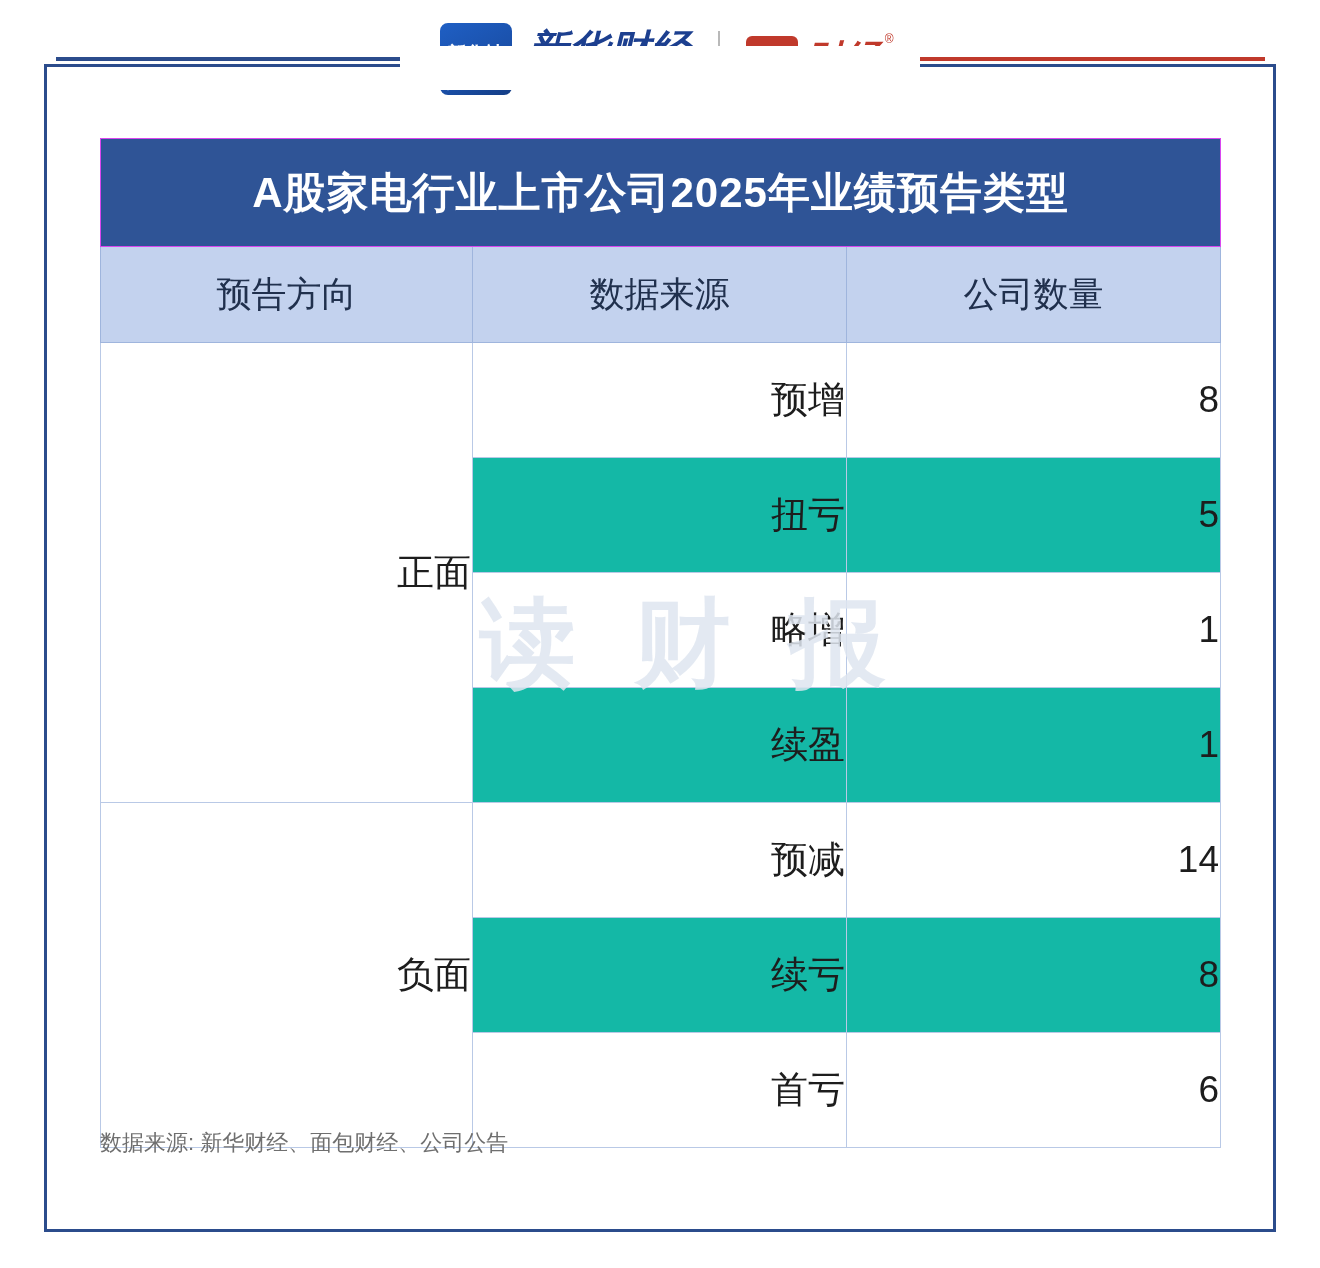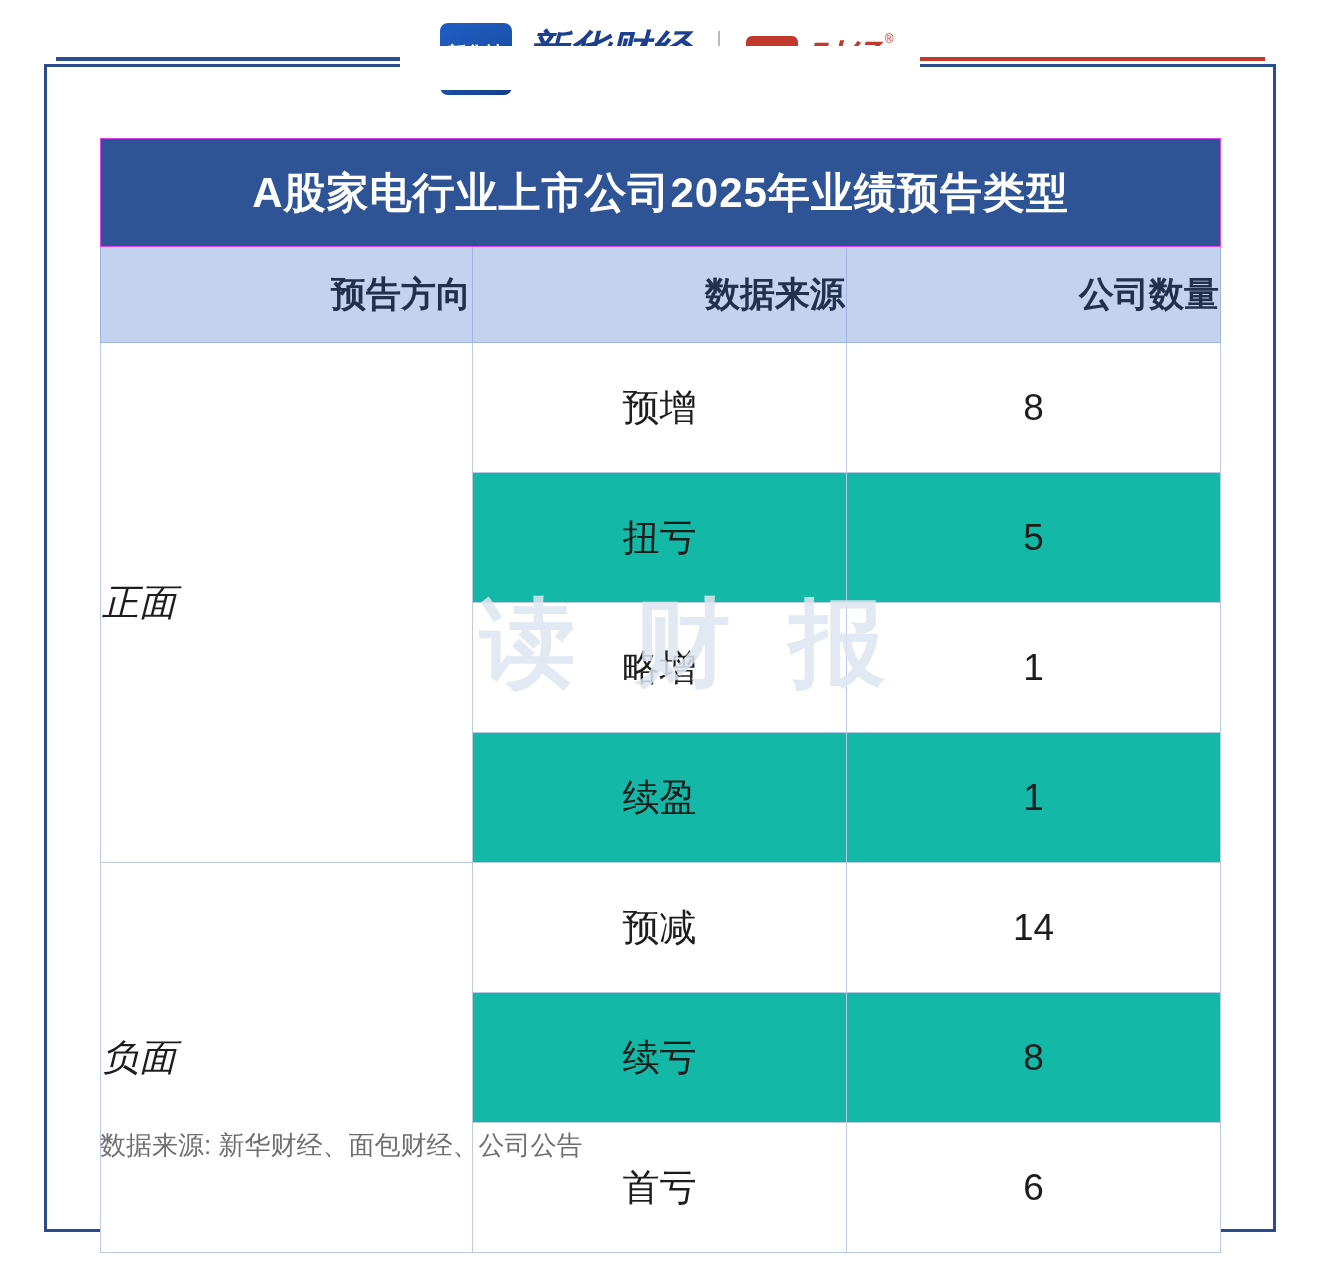--- a/index.html
+++ b/index.html
@@ -177,44 +177,43 @@
     font-weight: bold;
     text-align: center;
     height: 108px;
     letter-spacing: 1px;
     border: 1px solid #d946ef;
   }
   .hdr-cell {
     background: #c3d2ee;
     color: #20304d;
     font-size: 35px;
-    font-weight: bold;
-    text-align: right;
+    font-weight: normal;
+    text-align: center;
     height: 96px;
     border: 1px solid #9fb5dd;
   }
   td.cell {
     font-size: 37px;
     color: #1d1d1d;
-    text-align: center;
-    height: 130px;
+    text-align: right;
+    height: 115px;
     border: 1px solid #b9c9e6;
     background: #ffffff;
   }
   td.cell.alt {
     background: #14b8a6;
   }
   td.dir {
     font-size: 37px;
     color: #1d1d1d;
-    text-align: left;
+    text-align: right;
     border: 1px solid #b9c9e6;
     background: #ffffff;
     vertical-align: middle;
-    font-style: italic;
   }
   col.c1 { width: 372px; }
   col.c2 { width: 374px; }
   col.c3 { width: 374px; }
 
   
   .watermark {
     position: absolute;
     left: 480px;
     top: 580px;
@@ -226,21 +225,21 @@
     pointer-events: none;
     user-select: none;
     opacity: .85;
   }
 
   
   .source {
     position: absolute;
     left: 100px;
     top: 1128px;
-    font-size: 26px;
+    font-size: 22px;
     color: #6f6f6f;
     z-index: 3;
   }
 </style>
 </head>
 <body>
 
 <div class="header">
   <div class="rule rule-left"></div>
   <div class="logo-group">

